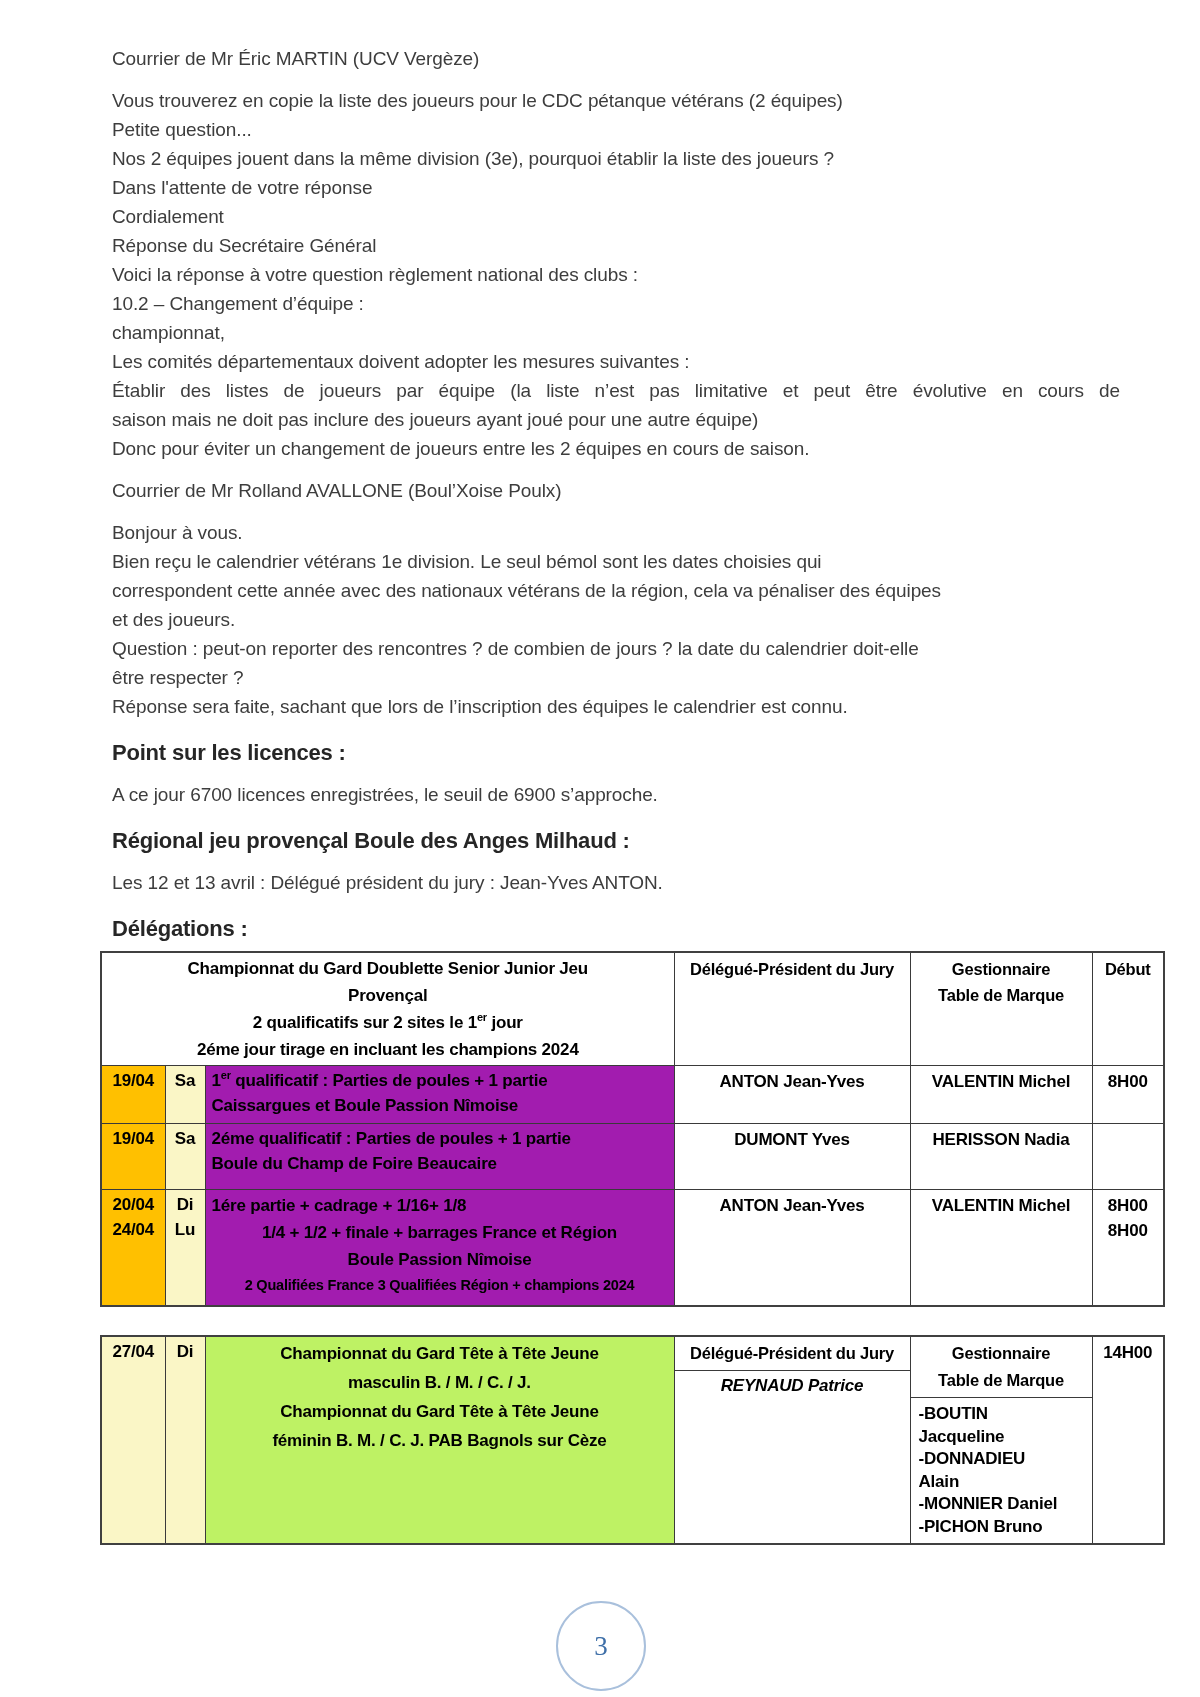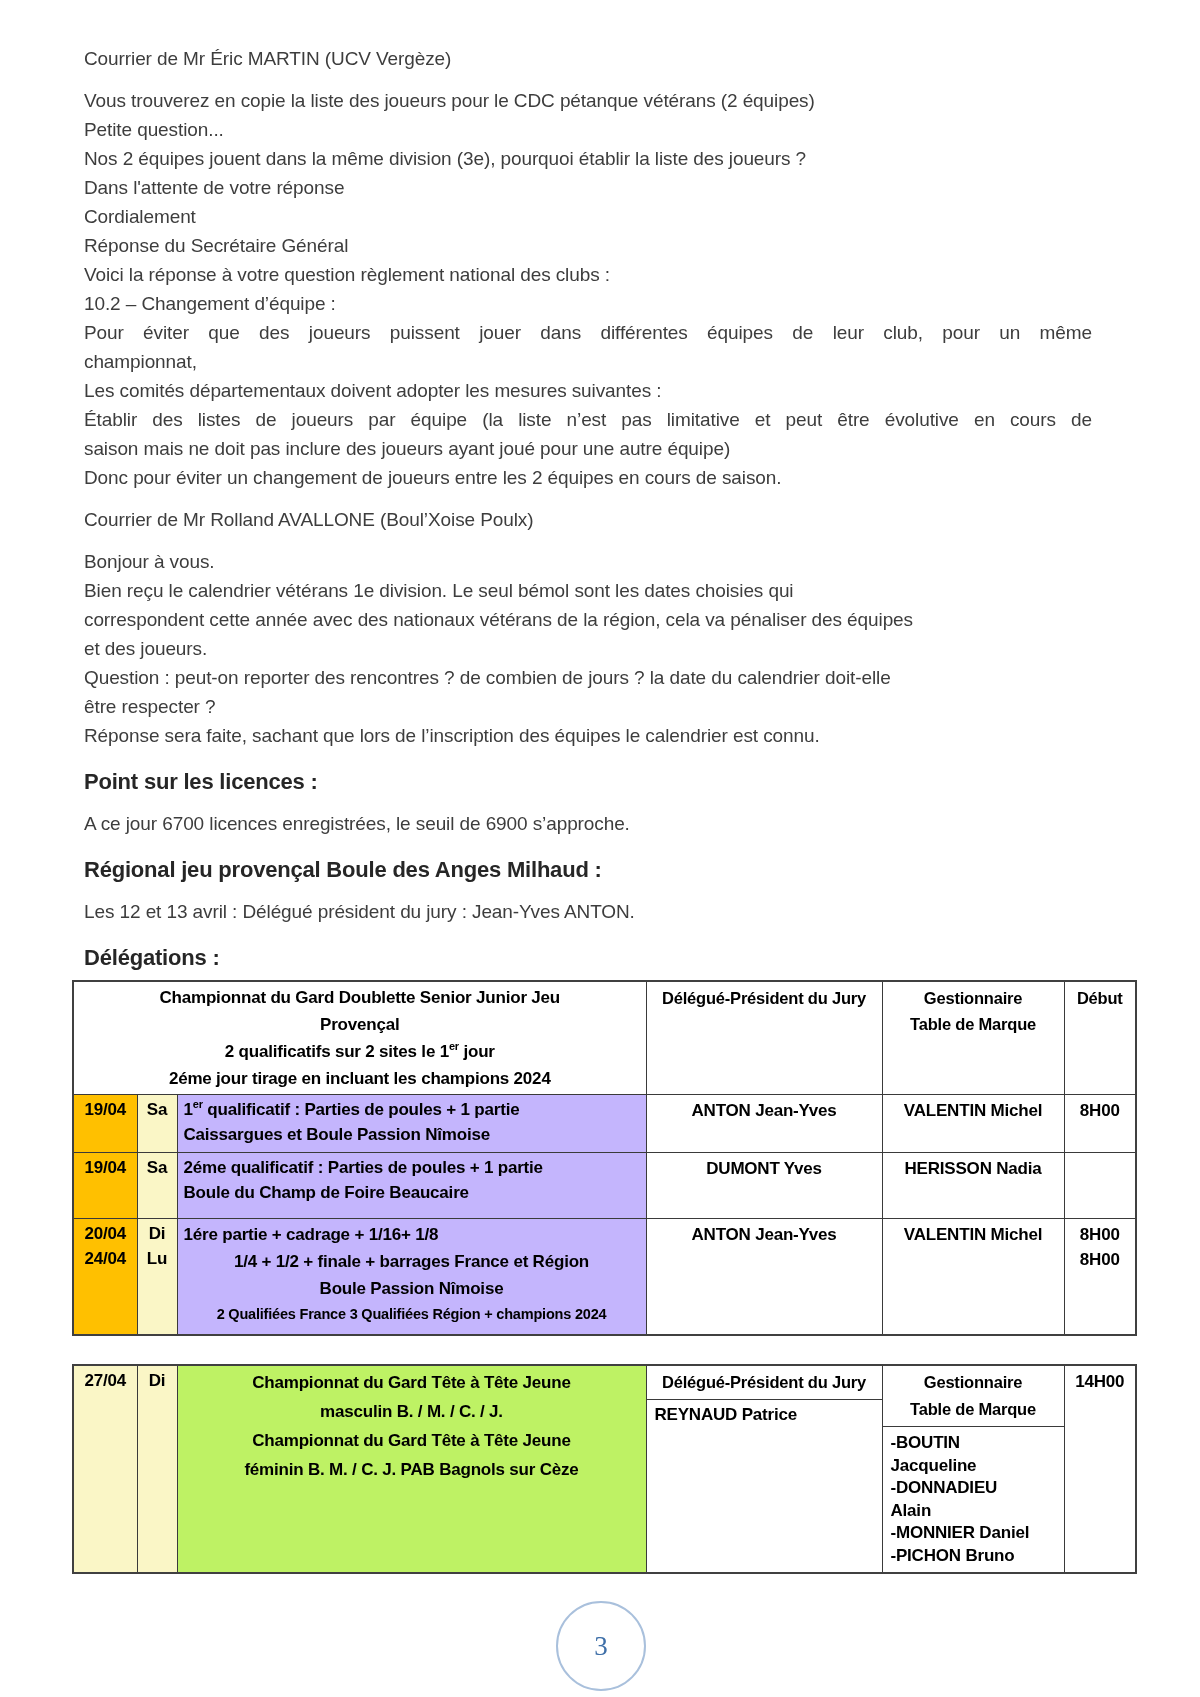--- a/index.html
+++ b/index.html
@@ -1,21 +1,21 @@
 <!DOCTYPE html>
 <html><head>
 <meta charset="utf-8">
 <style>
   html,body { margin:0; padding:0; background:#e8e8e8; }
   .page {
     position:relative; width:1200px; height:1697px; margin:0 auto;
     background:#ffffff; overflow:hidden;
     font-family:"Liberation Sans", sans-serif; color:#3d3d3d;
   }
-  .content { position:absolute; left:84px; top:44px; width:1008px; }
+  .content { position:absolute; left:112px; top:44px; width:1008px; }
   .para { margin:0 0 13px 0; }
   .line { font-size:19px; line-height:29px; letter-spacing:-0.1px; }
   .stretch { text-align:justify; text-align-last:justify; }
   h2 { font-size:22px; line-height:30px; font-weight:bold; color:#262626;
        margin:17px 0 12px 0; letter-spacing:-0.2px; }
   h2.tight { margin-bottom:7px; }
 
   
   .dtable {
     border-collapse:collapse; table-layout:fixed; width:1063px; margin-left:-12px;
@@ -24,41 +24,41 @@
   }
   .dtable td { border:1px solid #3a3a3a; vertical-align:top; padding:2px 6px; }
   .c-date{width:64px}.c-day{width:40px}.c-desc{width:469px}
   .c-del{width:236px}.c-gest{width:182px}.c-deb{width:72px}
 
   .hdr-main { text-align:center; }
   .hdr-main .hline { line-height:27px; }
   .hdr { text-align:center; font-size:16.5px; line-height:26px; padding:3px 2px !important; }
   .date { background:#FFC000; text-align:center; line-height:25px; }
   .day  { background:#FAF6C6; text-align:center; line-height:25px; }
-  .desc { background:#c4b5fd; }
+  .desc { background:#a21caf; }
   .dl { line-height:25px; }
   .dl-c { text-align:center; line-height:27px; }
   .dl-l { line-height:27px; }
   .dl-sm { text-align:center; font-size:14.5px; line-height:21px; padding-top:2px; }
   .name { text-align:center; line-height:25px; padding-top:3px !important; }
   .time { text-align:center; line-height:25px; padding-top:3px !important; }
   .t1 tr.hrow td { height:104px; }
   .t1 tr.r1 td { height:52px; }
   .t1 tr.r2 td { height:60px; }
   .t1 tr.r3 td { height:110px; }
   .tgap { height:28px; }
 
   .t2 td { height:193px; }
   .desc2 { background:#bef264; text-align:center; }
   .desc2 .dl2 { line-height:29px; }
   .split { padding:0 !important; }
   .split-hdr { border-bottom:1px solid #3a3a3a; text-align:center;
                font-size:16.5px; line-height:27px; padding:3px 2px; }
   .split-val { padding:5px 8px; }
-  .split-val.center { text-align:left; }
+  .split-val.center { text-align:center;font-style:italic; }
   .nl { line-height:22.5px; }
 
   sup { font-size:11px; line-height:0; vertical-align:super; }
 
   .pagenum {
     position:absolute; left:556px; top:1601px; width:86px; height:86px;
     border:2px solid #A9C0DC; border-radius:50%;
     display:flex; align-items:center; justify-content:center;
     font-family:"Liberation Serif", serif; font-size:27px; color:#3E6FA8;
   }
@@ -73,21 +73,20 @@
 
     <div class="para">
       <div class="line">Vous trouverez en copie la liste des joueurs pour le CDC pétanque vétérans (2 équipes)</div>
       <div class="line">Petite question...</div>
       <div class="line">Nos 2 équipes jouent dans la même division (3e), pourquoi établir la liste des joueurs ?</div>
       <div class="line">Dans l'attente de votre réponse</div>
       <div class="line">Cordialement</div>
       <div class="line">Réponse du Secrétaire Général</div>
       <div class="line">Voici la réponse à votre question règlement national des clubs :</div>
       <div class="line">10.2 – Changement d’équipe :</div>
-      <div class="line stretch">Pour éviter que des joueurs puissent jouer dans différentes équipes de leur club, pour un même</div>
       <div class="line">championnat,</div>
       <div class="line">Les comités départementaux doivent adopter les mesures suivantes :</div>
       <div class="line stretch">Établir des listes de joueurs par équipe (la liste n’est pas limitative et peut être évolutive en cours de</div>
       <div class="line">saison mais ne doit pas inclure des joueurs ayant joué pour une autre équipe)</div>
       <div class="line">Donc pour éviter un changement de joueurs entre les 2 équipes en cours de saison.</div>
     </div>
 
     <p class="para line">Courrier de Mr Rolland AVALLONE (Boul’Xoise Poulx)</p>
 
     <div class="para">

